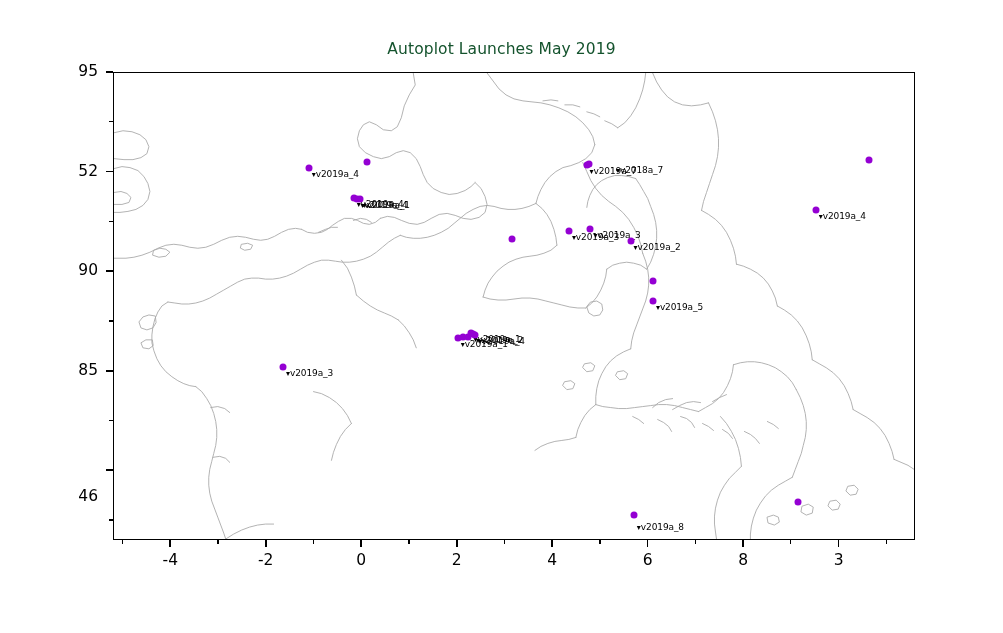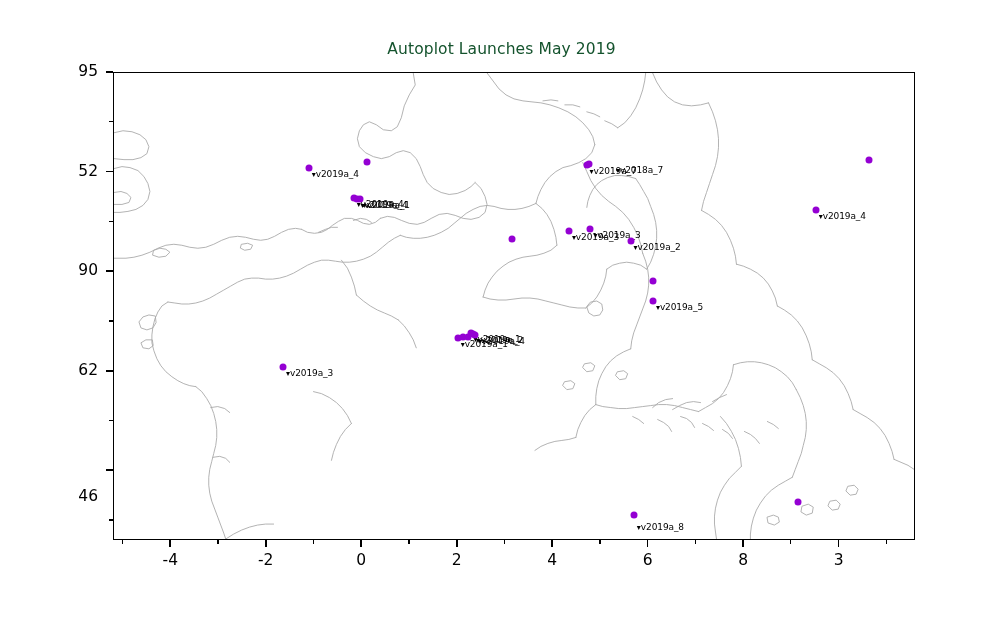--- a/index.html
+++ b/index.html
@@ -284,21 +284,21 @@
         <div class="marker" style="left: 519.868px; top: 442.111px;"></div>
         <div class="point-label" style="left: 522.868px; top: 443.111px; margin-top: 6px;"><span class="caret">▾</span>v2019a_8</div>
         <div class="marker" style="left: 683.61px; top: 429.166px;"></div>
       </div>
   </div>
 
   <div id="axes-layer">
       <div class="tick-mark" style="left: 106px; top: 469.498px; width: 7px; height: 1.6px;"></div>
       <div class="tick-label-y" style="left: 38px; top: 487px;">46</div>
       <div class="tick-mark" style="left: 106px; top: 369.923px; width: 7px; height: 1.6px;"></div>
-      <div class="tick-label-y" style="left: 38px; top: 360.723px;">62</div>
+      <div class="tick-label-y" style="left: 38px; top: 360.723px;">85</div>
       <div class="tick-mark" style="left: 106px; top: 270.349px; width: 7px; height: 1.6px;"></div>
       <div class="tick-label-y" style="left: 38px; top: 261.149px;">90</div>
       <div class="tick-mark" style="left: 106px; top: 170.774px; width: 7px; height: 1.6px;"></div>
       <div class="tick-label-y" style="left: 38px; top: 161.574px;">52</div>
       <div class="tick-mark" style="left: 106px; top: 71.2px; width: 7px; height: 1.6px;"></div>
       <div class="tick-label-y" style="left: 38px; top: 62px;">95</div>
       <div class="tick-mark" style="left: 109px; top: 519.485px; width: 4px; height: 1.2px;"></div>
       <div class="tick-mark" style="left: 109px; top: 419.911px; width: 4px; height: 1.2px;"></div>
       <div class="tick-mark" style="left: 109px; top: 320.336px; width: 4px; height: 1.2px;"></div>
       <div class="tick-mark" style="left: 109px; top: 220.762px; width: 4px; height: 1.2px;"></div>

